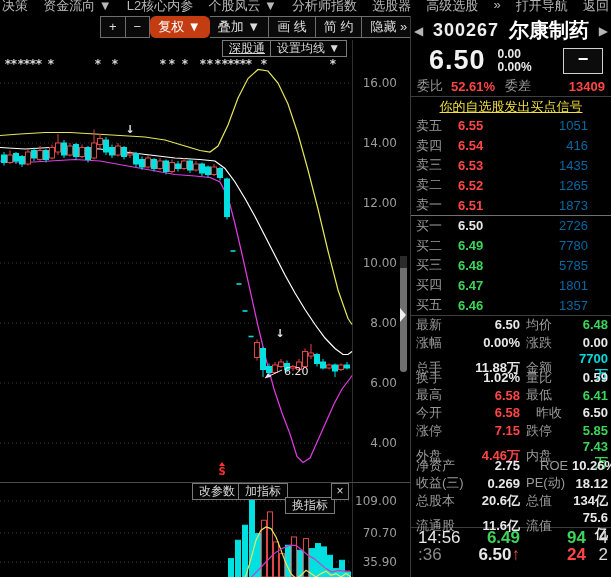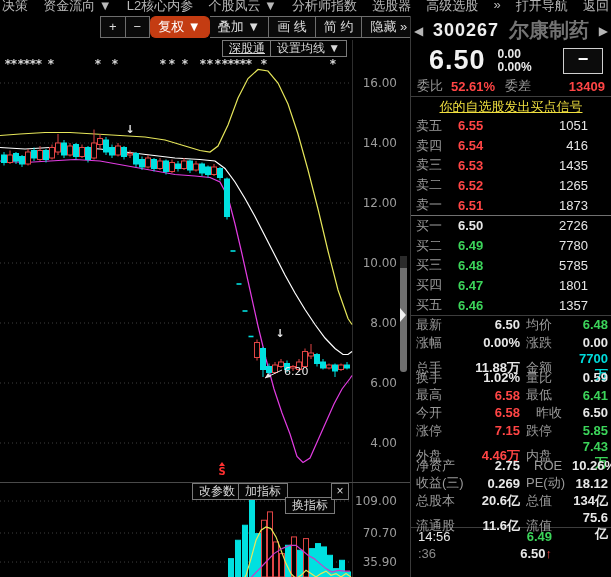--- a/index.html
+++ b/index.html
@@ -24,41 +24,41 @@
             border-radius:3px;}
   .splitter:before{content:"";position:absolute;left:0;top:0;width:7px;height:12px;background:#2b2b2b;}
   .splitter .arr{position:absolute;left:0px;top:52px;width:0;height:0;
                  border-left:6px solid #f0f0f0;border-top:7px solid transparent;border-bottom:7px solid transparent;}
   
   .rpanel{position:absolute;left:410px;top:16px;width:201px;height:561px;background:#000;
           border-left:1px solid #3a3a3a;box-sizing:border-box;}
   .stockhead{display:flex;align-items:center;justify-content:space-between;height:29px;padding:0 3px;}
   .stockhead .nav{color:#b5b5b5;font-size:12px;}
   .scode{color:#efefef;font-size:18px;font-weight:bold;letter-spacing:1px;}
-  .sname{color:#737373;font-size:20px;font-weight:bold;}
+  .sname{color:#ffffff;font-size:20px;font-weight:bold;}
   .pricerow{display:flex;align-items:center;height:31px;padding:0 8px 0 18px;}
   .bigprice{color:#f2f2f2;font-size:27px;font-weight:bold;letter-spacing:1px;}
   .chg{margin-left:12px;color:#e8e8e8;font-size:12px;font-weight:bold;line-height:13px;}
   .minbtn{margin-left:auto;width:38px;height:24px;border:1px solid #d0d0d0;background:#0c0c0c;
           color:#fff;font-size:18px;line-height:21px;text-align:center;font-weight:bold;}
   .weibirow{display:flex;align-items:center;height:20px;padding:0 6px;font-size:13px;}
   .lbl{color:#9a9a9a;}
   .hr{border-top:1px solid #3d3d3d;height:0;}
   .hr2{border-top:1px solid #707070;height:0;}
   .signal{height:19px;text-align:center;color:#f0df3f;font-size:13px;text-decoration:underline;
           line-height:19px;white-space:nowrap;}
   .obrow{display:grid;grid-template-columns:42px 64px 66px 1fr;height:19.8px;align-items:center;
          padding:0 0 0 5px;font-size:13px;}
   .obrow .p{text-align:left;font-weight:bold;}
-  .obrow .v{text-align:right;color:#e5e5e5;}
+  .obrow .v{text-align:right;color:#0369a1;}
   .dtrow{display:grid;grid-template-columns:56px 48px 52px 1fr;height:17.6px;align-items:center;
          padding:0 3px 0 5px;font-size:13px;}
   .dtrow .val{text-align:right;font-weight:bold;}
   .tickrow{display:grid;grid-template-columns:46px 56px 66px 1fr;height:17px;align-items:center;
-           padding:0 3px 0 7px;font-size:13px;gap:32px;}
+           padding:0 3px 0 7px;font-size:17px;}
   .tickrow .tp{text-align:right;font-weight:bold;}
   .tickrow .tv{text-align:right;font-weight:bold;}
   .tickrow .tn{text-align:right;color:#dcdcdc;}
   .cw{color:#e8e8e8;} .cr{color:#ff4545;} .cg{color:#3cd45a;} .cc{color:#00dcdc;} .cd{color:#8a8a8a;}
 </style>
 </head>
 <body>
 
 <div class="app">
 
@@ -424,21 +424,21 @@
         </div>
         <div class="dtrow">
           <span class="lbl">外盘</span>
           <span class="val cr">4.46万</span>
           <span class="lbl" style="padding-left:6px;">内盘</span>
           <span class="val cg">7.43万</span>
         </div>
         <div class="dtrow">
           <span class="lbl">净资产</span>
           <span class="val cw">2.75</span>
-          <span class="lbl" style="padding-left:14px;">ROE</span>
+          <span class="lbl" style="padding-left:20px;">ROE</span>
           <span class="val cw">10.26%</span>
         </div>
         <div class="dtrow">
           <span class="lbl">收益(三)</span>
           <span class="val cw">0.269</span>
           <span class="lbl" style="padding-left:6px;">PE(动)</span>
           <span class="val cw">18.12</span>
         </div>
         <div class="dtrow">
           <span class="lbl">总股本</span>

